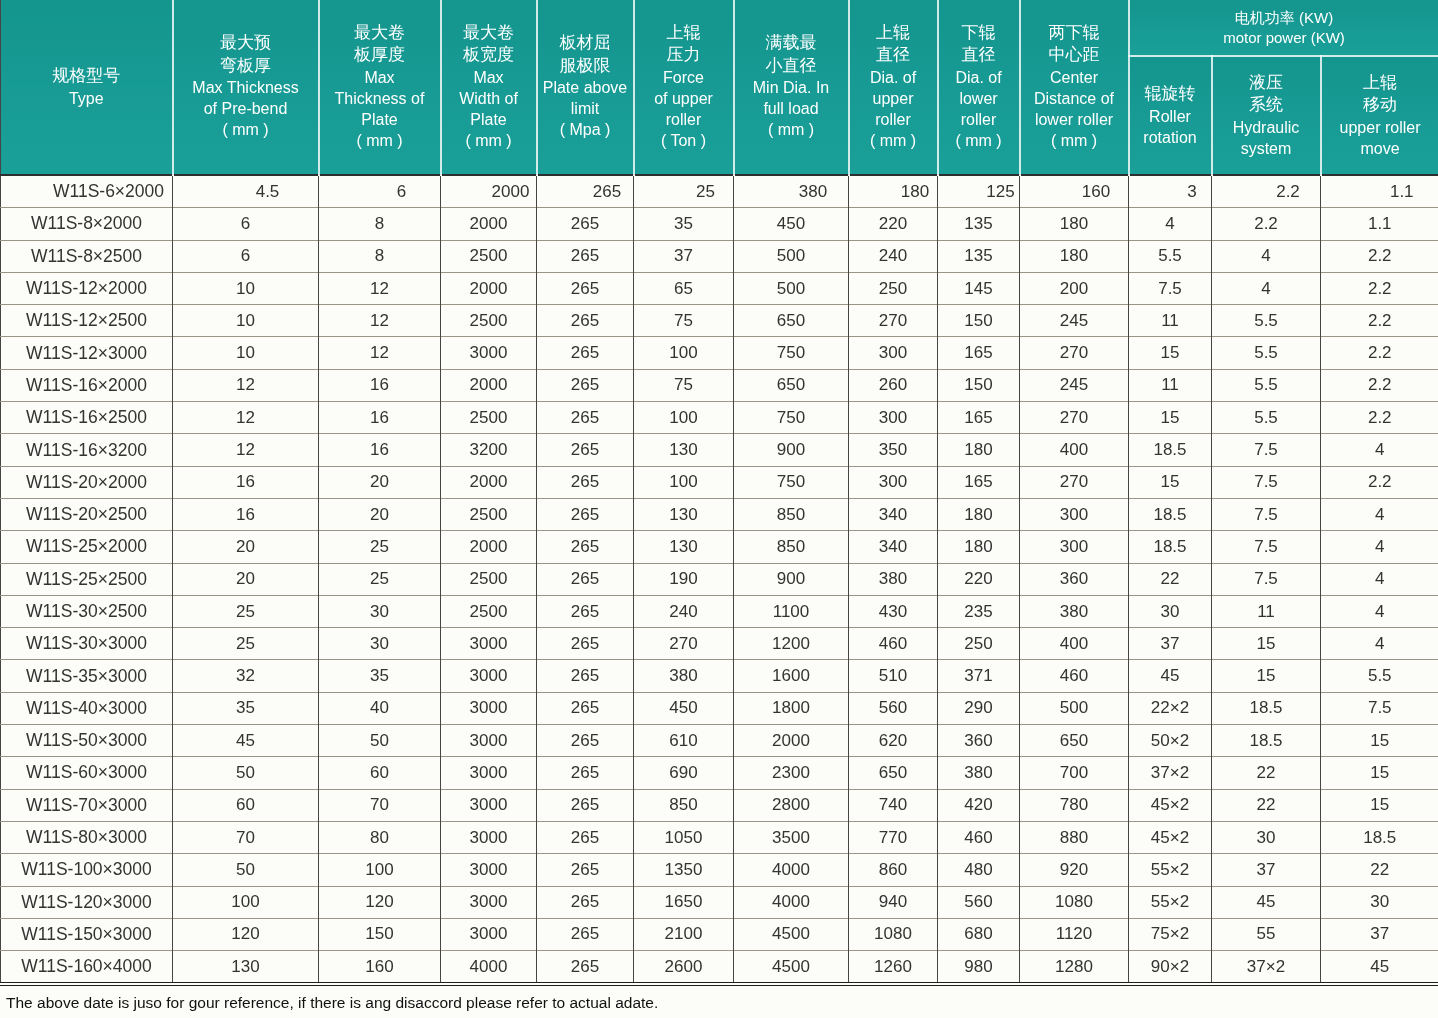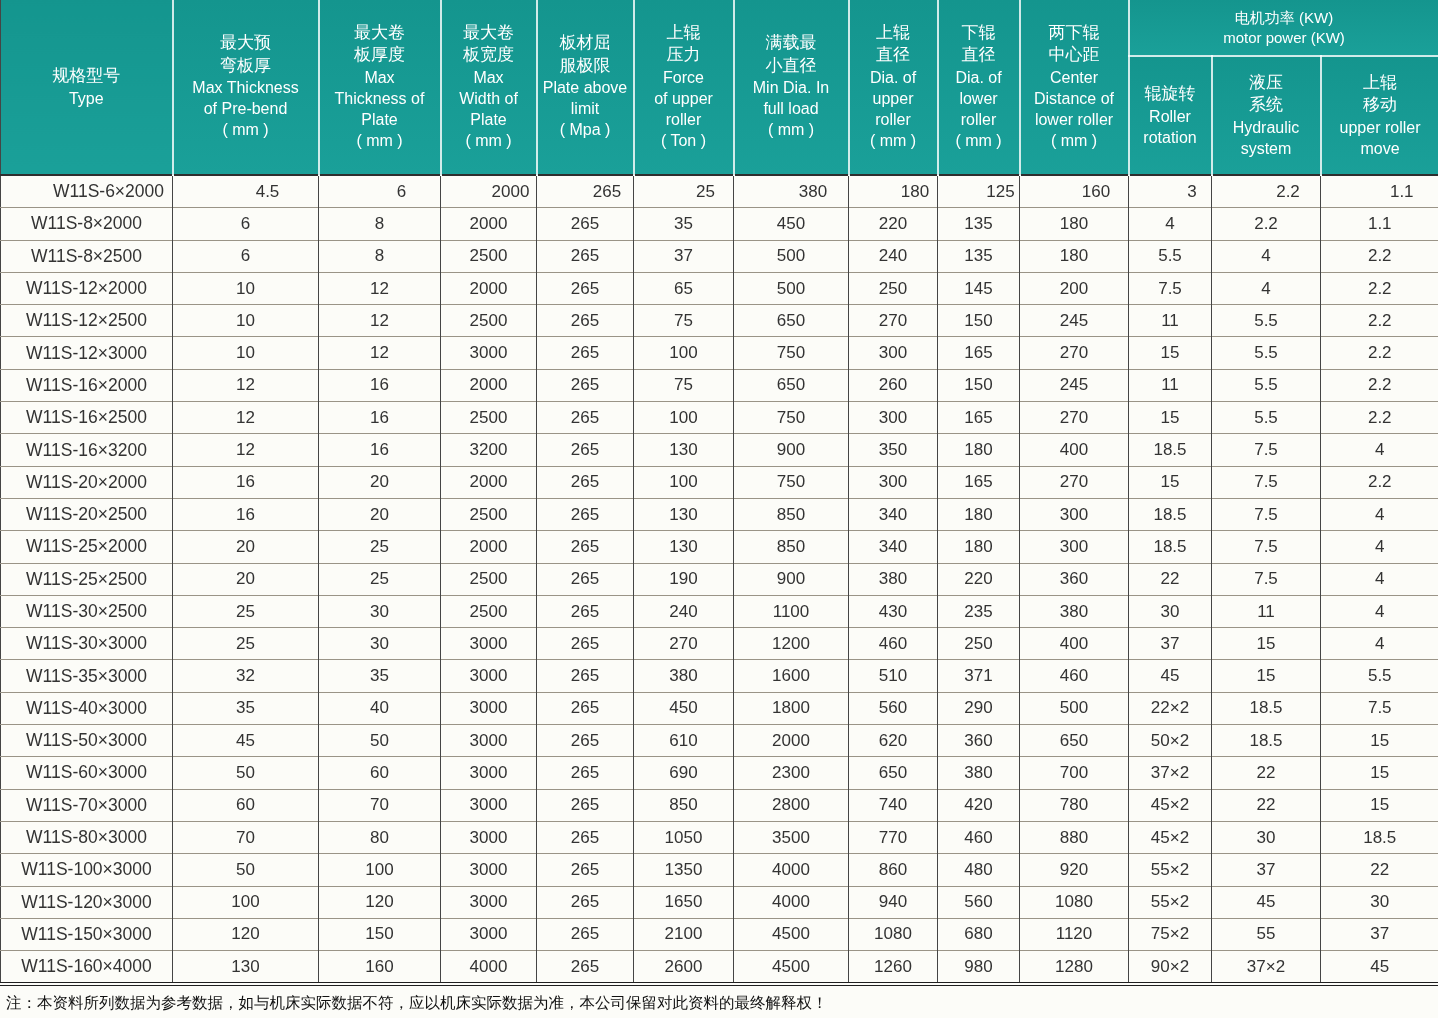--- a/index.html
+++ b/index.html
@@ -564,15 +564,14 @@
         <td>980</td>
         <td>1280</td>
         <td>90×2</td>
         <td>37×2</td>
         <td>45</td>
       </tr>
     </tbody>
 </table>
 
 <div class="notes">
-  <div>注：本资料所列数据为参考数据，如与机床实际数据不符，应以机床实际数据为准，本公司保留对此资料的最终解释权！</div>
   <div>The above date is juso for gour reference, if there is ang disaccord please refer to actual adate.</div>
 </div>
 
 </body></html>

